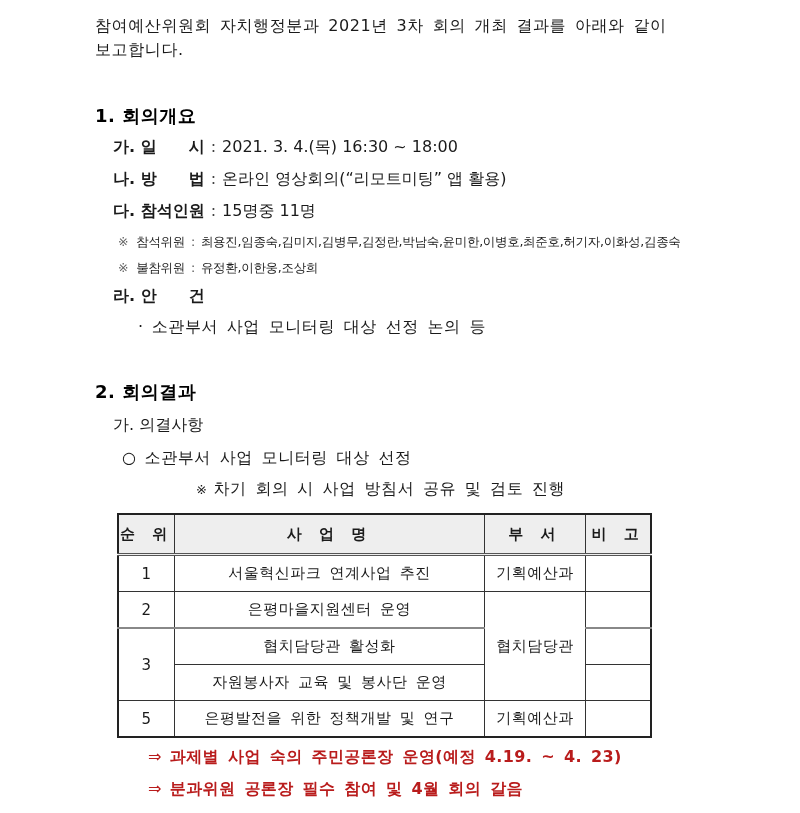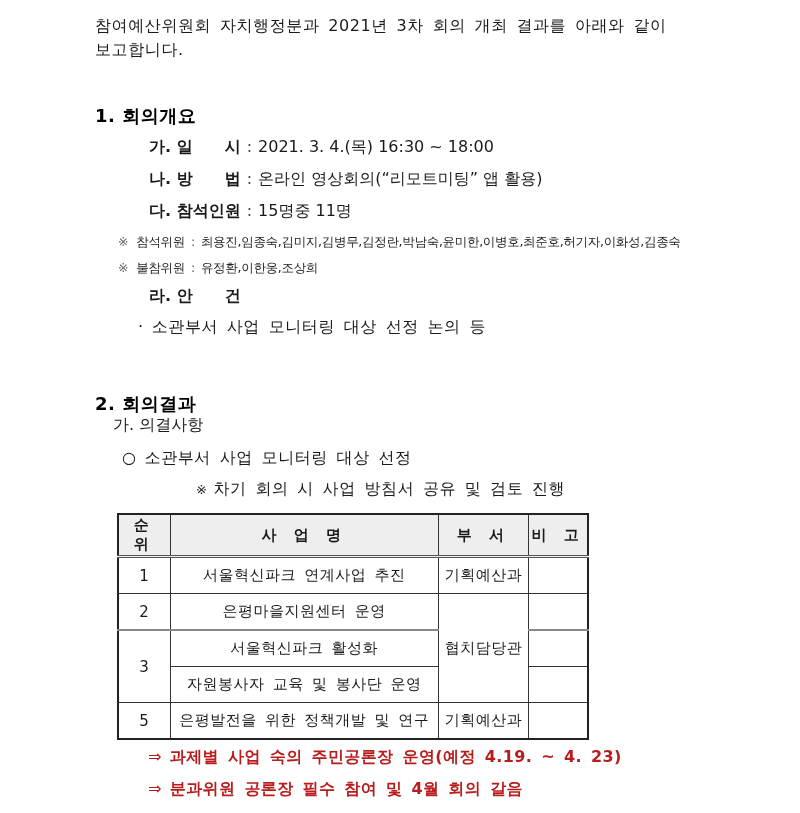--- a/index.html
+++ b/index.html
@@ -2,26 +2,26 @@
 <html><head>
 <meta charset="utf-8">
 <style>
   html, body { margin:0; padding:0; background:#ffffff; }
   body { width:800px; height:813px; position:relative; overflow:hidden;
          font-family:"DejaVu Sans","Liberation Sans",sans-serif; color:#1a1a1a; }
   .abs { position:absolute; white-space:nowrap; }
   .body-text { font-size:16px; letter-spacing:0.6px; word-spacing:3px; }
   .heading { font-size:18px; font-weight:bold; color:#000000; letter-spacing:0.5px; }
   .sub { font-size:16px; }
-  .sub .lbl { font-weight:bold;margin-left:36px; }
+  .sub .lbl { font-weight:bold; }
   .sub .sep { color:#444; margin:0 6px; }
   .small { font-size:12.5px; color:#222; letter-spacing:-0.3px; }
   .small .mark { color:#666; margin-right:8px; }
   .small .sep { margin:0 6px; color:#555; }
-  table.res { position:absolute; left:117px; top:513px; width:472px; border-collapse:collapse;
+  table.res { position:absolute; left:117px; top:513px; width:535px; border-collapse:collapse;
               border:2px solid #222; font-size:15px; }
   table.res th { background:#eeeeee; font-weight:bold; height:36px; border:1px solid #333;
                  border-bottom:3px double #555; letter-spacing:6px; font-size:15px; }
   table.res td { border:1px solid #333; text-align:center; height:35px; padding:0; letter-spacing:0.5px; word-spacing:3px; }
   table.res tr.grey-top td { border-top:2px solid #888; }
   .navy { color:#b91c1c; font-weight:bold; font-size:16px; letter-spacing:0.4px; word-spacing:3px; }
   .navy .arrow { font-weight:normal; margin-right:8px; }
   .uline { }
 </style>
 </head>
@@ -49,21 +49,21 @@
   <span class="mark">※</span><span>불참위원</span><span class="sep">:</span><span>유정환,이한웅,조상희</span>
 </div>
 
 <div class="abs sub" style="left:113px; top:286px;">
   <span class="lbl">라. 안　　건</span>
 </div>
 <div class="abs body-text" style="left:138px; top:317px;">
   <span style="margin-right:8px;">·</span><span>소관부서 사업 모니터링 대상 선정 논의 등</span>
 </div>
 
-<div class="abs heading" style="left:95px; top:380px;margin-top:12px;">2. 회의결과</div>
+<div class="abs heading" style="left:95px; top:380px;">2. 회의결과</div>
 <div class="abs sub" style="left:113px; top:415px;">가. 의결사항</div>
 <div class="abs body-text" style="left:122px; top:448px;">
   <span style="margin-right:8px;">○</span><span>소관부서 사업 모니터링 대상 선정</span>
 </div>
 <div class="abs body-text" style="left:148px; top:479px;margin-left:48px;">
   <span style="margin-right:6px; font-size:13px;">※</span><span>차기 회의 시 사업 방침서 공유 및 검토 진행</span>
 </div>
 
 <table class="res">
   <colgroup>
@@ -88,21 +88,21 @@
       <td></td>
     </tr>
     <tr>
       <td>2</td>
       <td>은평마을지원센터 운영</td>
       <td rowspan="3">협치담당관</td>
       <td></td>
     </tr>
     <tr class="grey-top">
       <td rowspan="2">3</td>
-      <td>서울혁신파크 활성화</td>
+      <td>협치담당관 활성화</td>
       <td></td>
     </tr>
     <tr>
       <td>자원봉사자 교육 및 봉사단 운영</td>
       <td></td>
     </tr>
     <tr>
       <td>5</td>
       <td>은평발전을 위한 정책개발 및 연구</td>
       <td>기획예산과</td>

